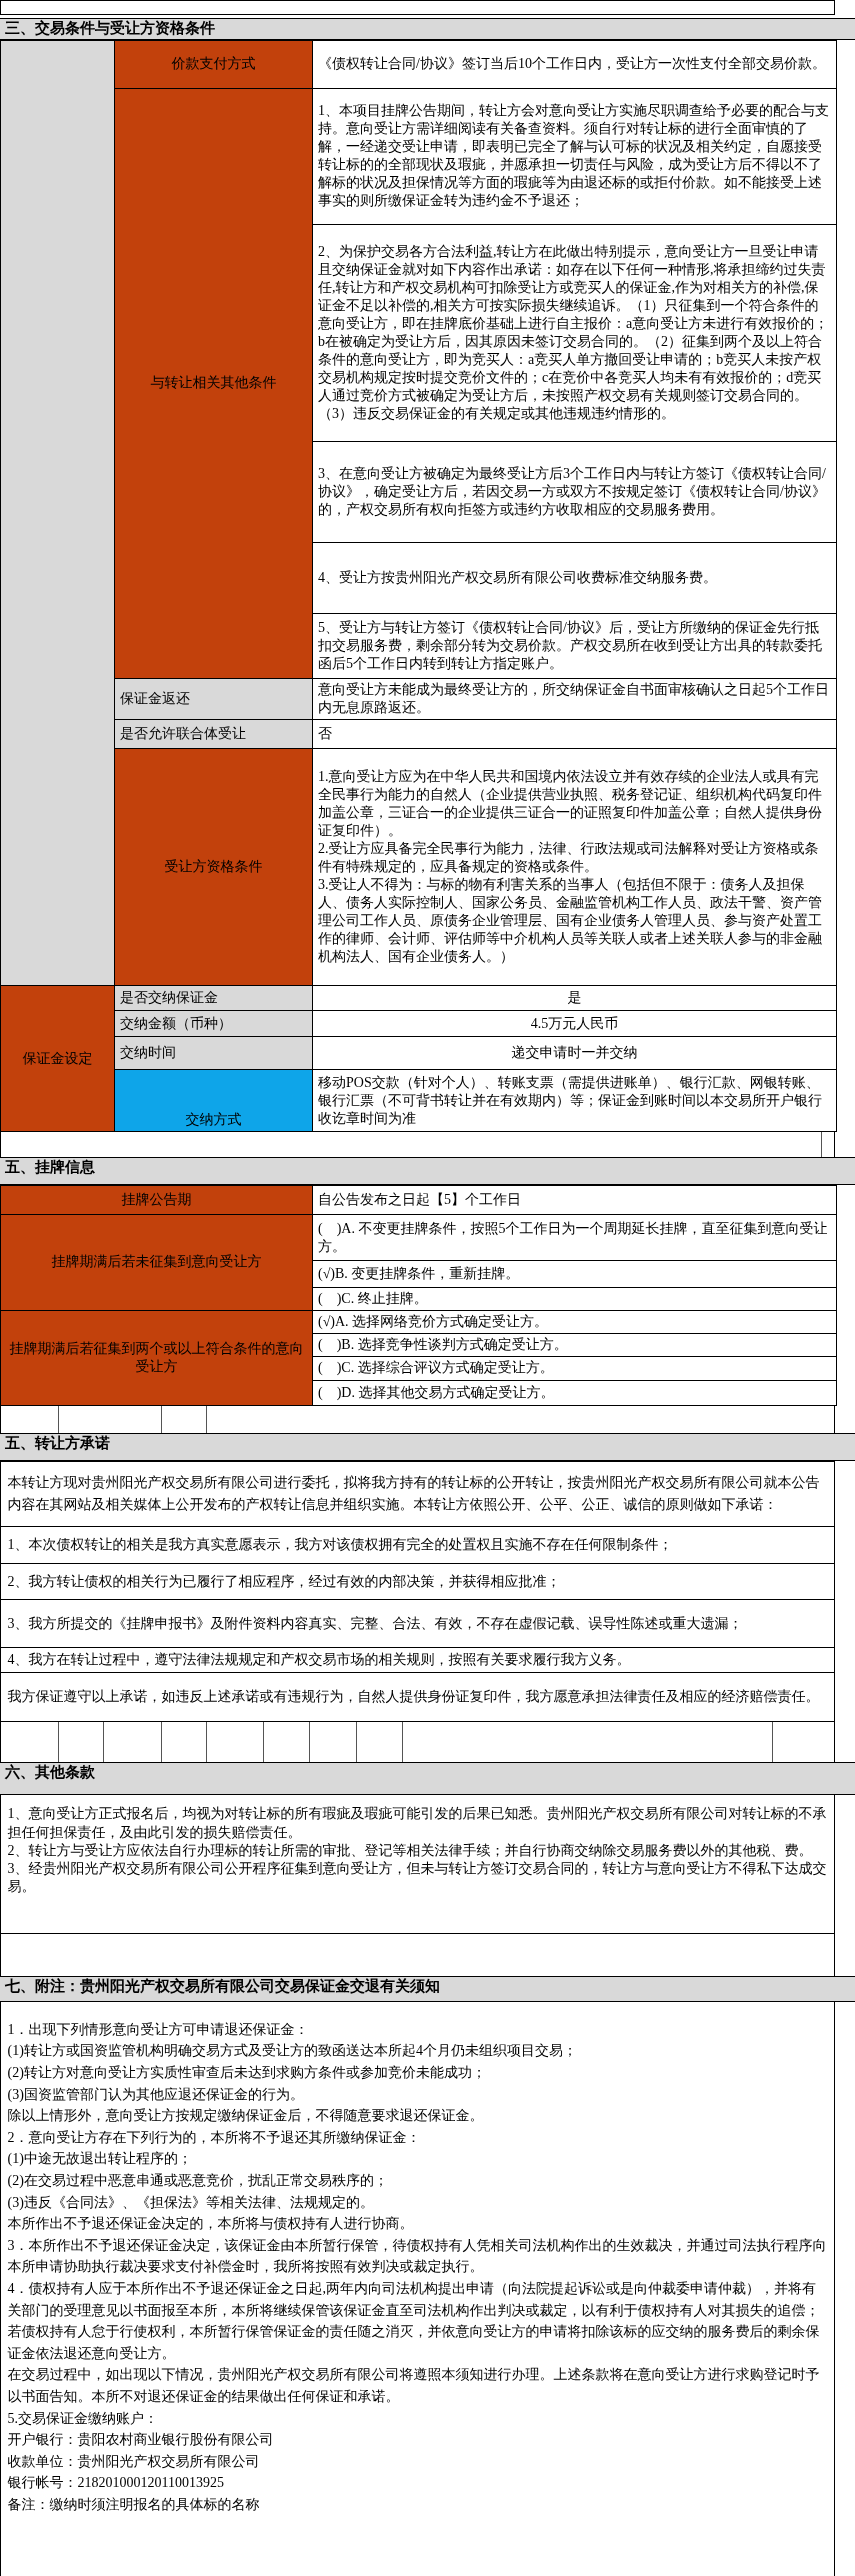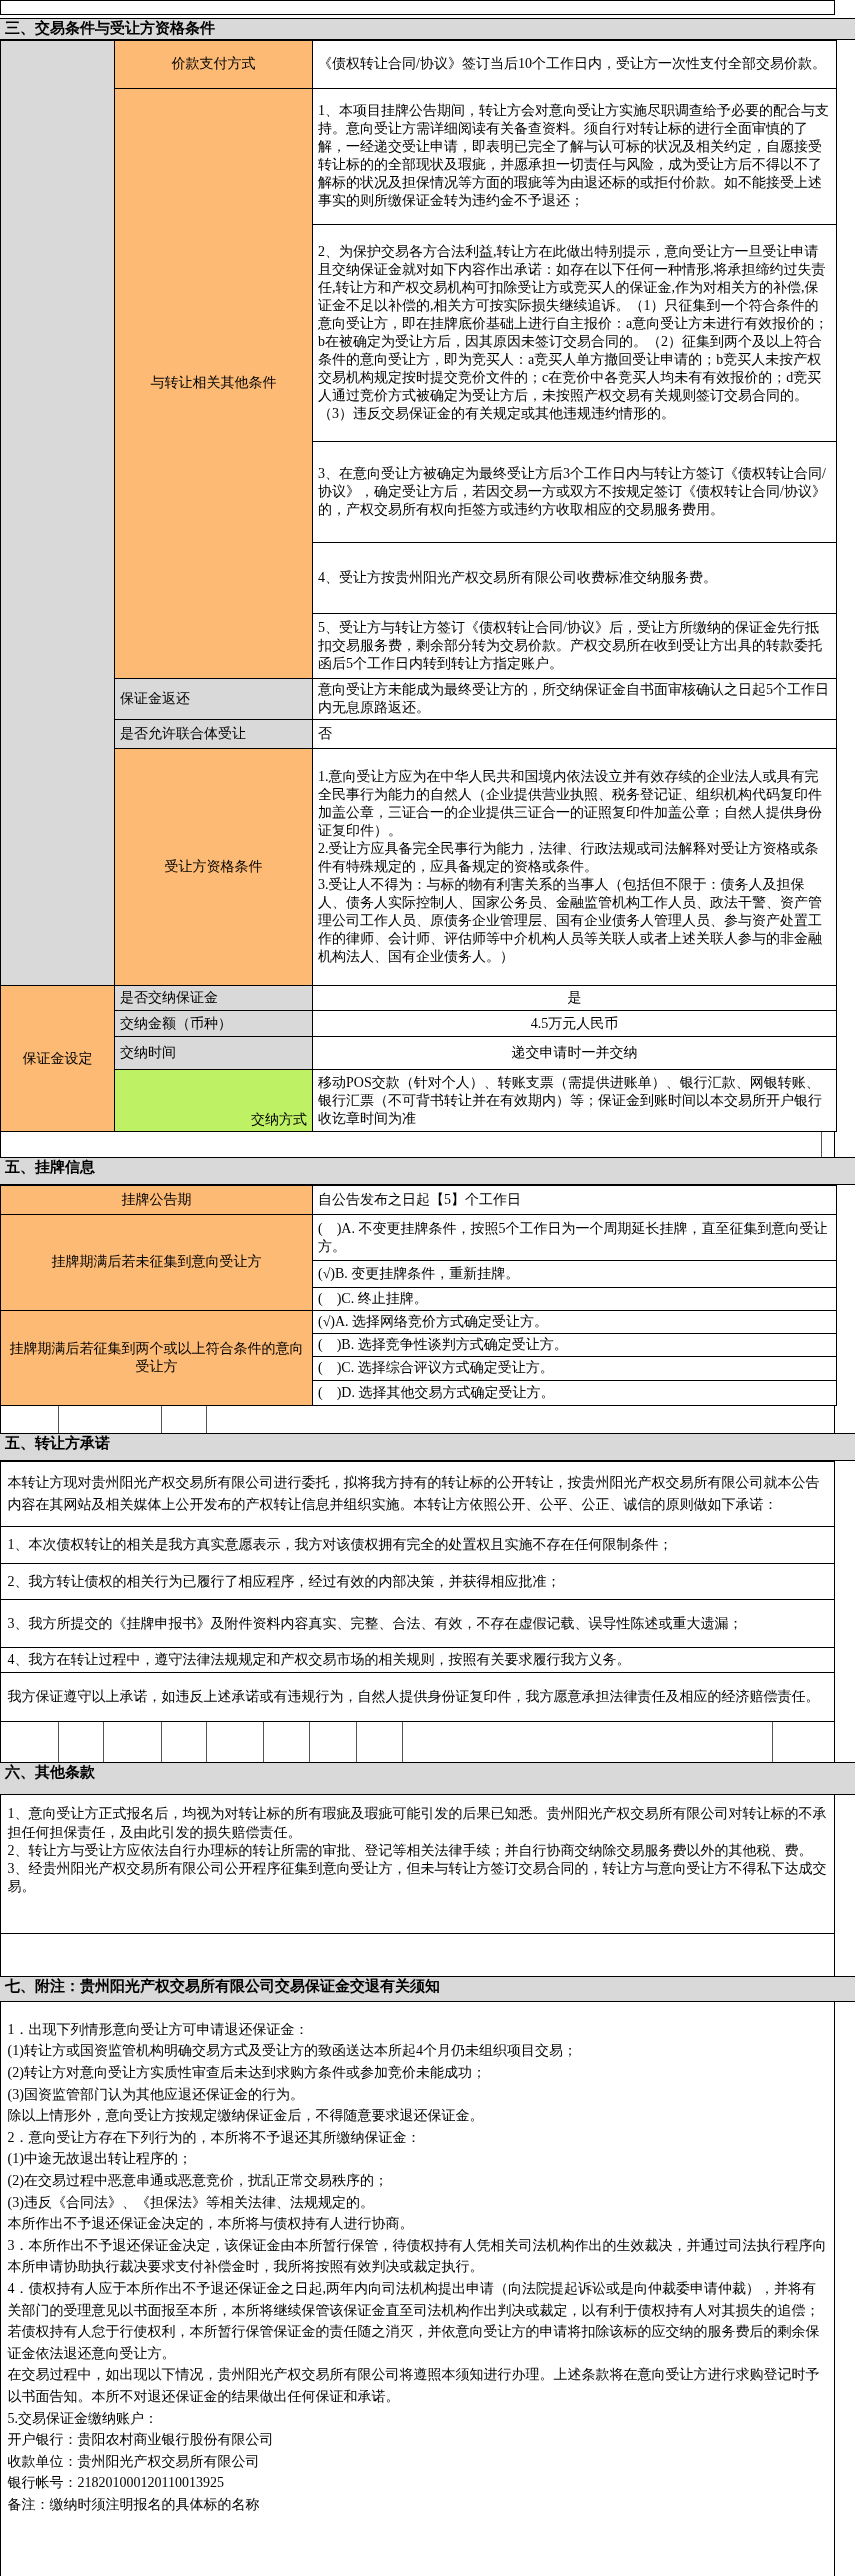--- a/index.html
+++ b/index.html
@@ -3,23 +3,23 @@
 <meta charset="utf-8">
 <style>
   html,body{margin:0;padding:0;background:#fff;}
   .page{width:855px;height:2576px;position:relative;background:#fff;color:#000;
         font-family:"Liberation Serif","DejaVu Serif",serif;font-size:14px;line-height:18px;}
   .sec-header{width:855px;background:#d9d9d9;border-top:0.8px solid #000;border-bottom:0.8px solid #000;
         display:flex;align-items:flex-start;padding-left:5px;box-sizing:border-box;
         font-family:"Liberation Sans","DejaVu Sans",sans-serif;font-weight:bold;font-size:15px;}
   table{border-collapse:collapse;table-layout:fixed;width:835px;}
   td{border:0.8px solid #000;padding:1.7px 5px;vertical-align:middle;box-sizing:border-box;overflow:hidden;}
-  .lbl{background:#fdba74;text-align:center;}
+  .lbl{background:#c2410c;text-align:center;}
   .lbl-left{background:#d9d9d9;text-align:left;}
-  .lbl-bottom{background:#bef264;text-align:right;vertical-align:bottom;font-family:Liberation Serif, serif;}
+  .lbl-bottom{background:#0ea5e9;text-align:center;vertical-align:bottom;font-family:Liberation Serif, serif;}
   .spacercol{background:#d9d9d9;}
   .ctr{text-align:center;}
   .qual p,.para p{margin:0;}
   .empty-top{width:835px;height:15px;border:0.8px solid #000;box-sizing:border-box;}
   .gap4{height:3.3px;}
   .erow{width:835px;position:relative;border-left:0.8px solid #000;border-right:0.8px solid #000;box-sizing:border-box;}
   .vseg{position:absolute;top:0;bottom:0;width:0.8px;background:#555;}
   .stack{width:835px;box-sizing:border-box;}
   .block{border:0.8px solid #000;box-sizing:border-box;padding:1.7px 6.6px;display:flex;align-items:center;
          line-height:22.4px;width:835px;}

